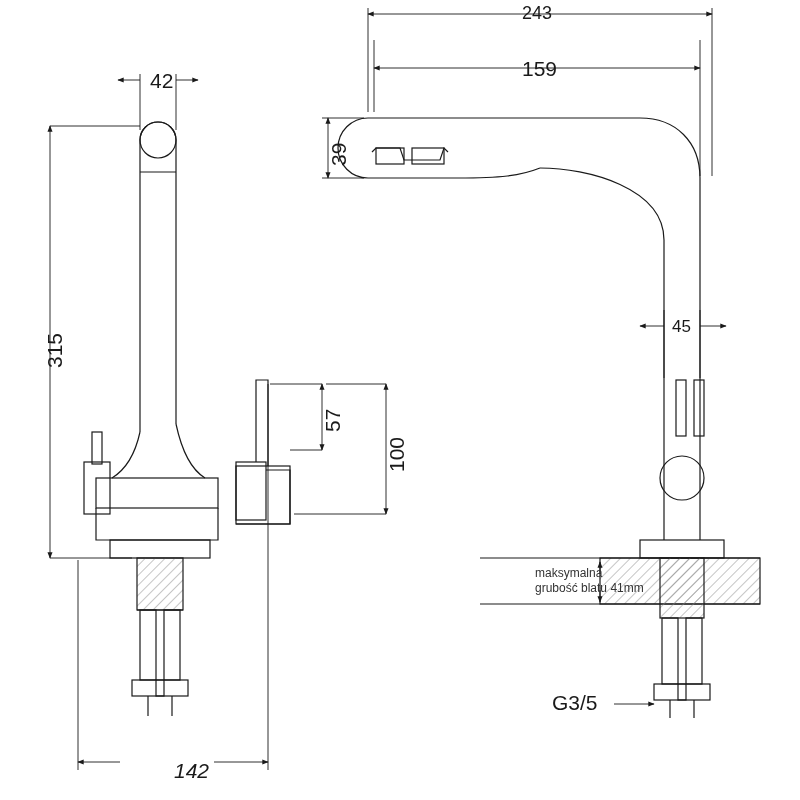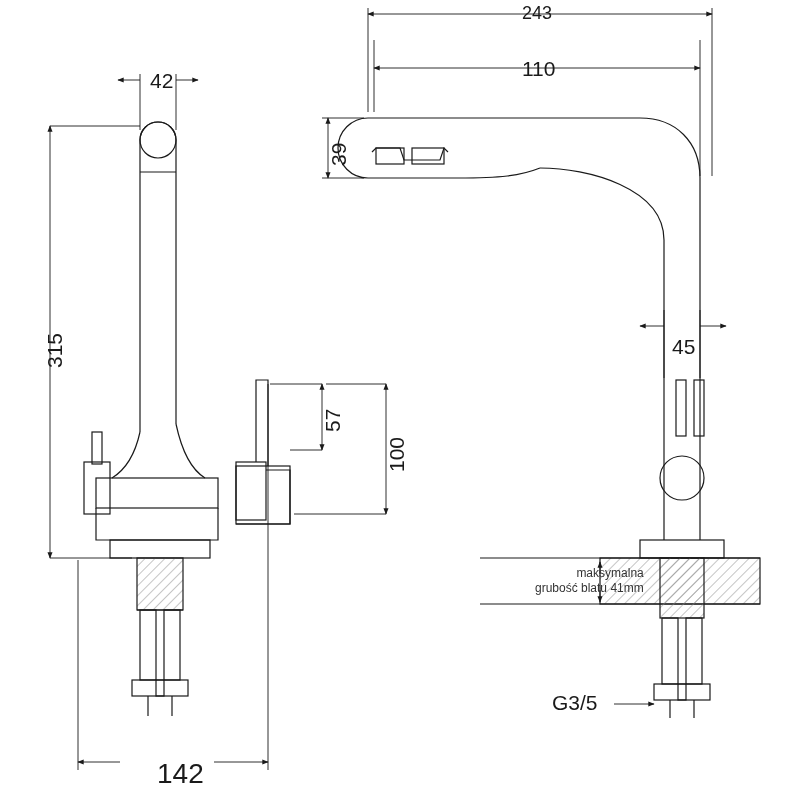--- a/index.html
+++ b/index.html
@@ -180,28 +180,28 @@
   </svg>
 
   <div class="dim-label" style="left:150px; top:70px; font-size:21px;">42</div>
 
   <div class="dim-label vert" style="left:44px; top:368px; font-size:21px; transform: rotate(-90deg);">315</div>
 
   <div class="dim-label vert" style="left:322px; top:432px; font-size:21px; transform: rotate(-90deg);">57</div>
 
   <div class="dim-label vert" style="left:386px; top:472px; font-size:21px; transform: rotate(-90deg);">100</div>
 
-  <div class="dim-label" style="left:157px; top:760px; font-size:28px;">142</div>
+  <div class="dim-label" style="left:174px; top:760px; font-size:21px;font-style:italic;">142</div>
 
   <div class="dim-label" style="left:522px; top:4px; font-size:18px;">243</div>
 
-  <div class="dim-label" style="left:522px; top:58px; font-size:21px;">110</div>
+  <div class="dim-label" style="left:522px; top:58px; font-size:21px;">159</div>
 
   <div class="dim-label vert" style="left:328px; top:166px; font-size:21px; transform: rotate(-90deg);">39</div>
 
-  <div class="dim-label" style="left:672px; top:336px; font-size:21px;">45</div>
-
-  <div class="note" style="left:535px; top:566px; font-size:12px; text-align:right;">maksymalna
+  <div class="dim-label" style="left:672px; top:318px; font-size:17px;">45</div>
+
+  <div class="note" style="left:535px; top:566px; font-size:12px; text-align:left;">maksymalna
 grubość blatu 41mm</div>
 
   <div class="dim-label" style="left:552px; top:692px; font-size:21px;">G3/5</div>
 
 </div>
 
 </body></html>

